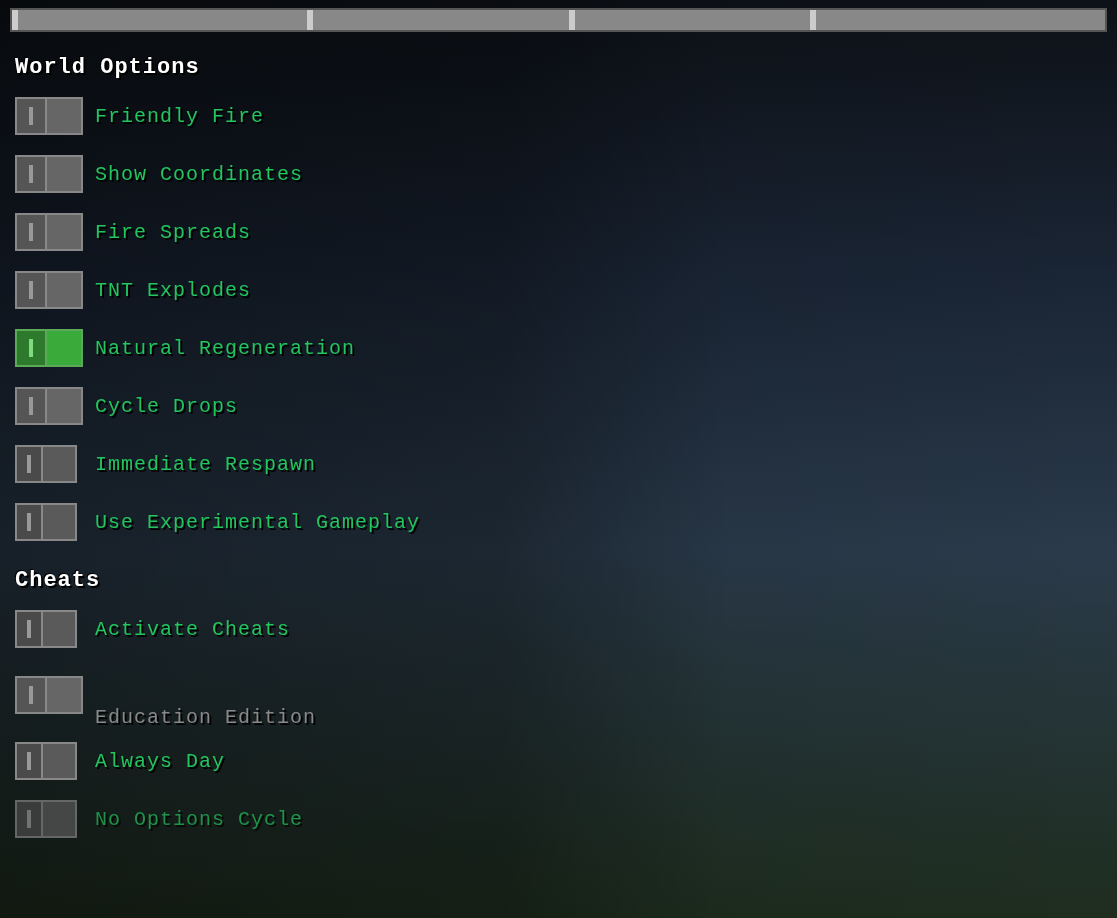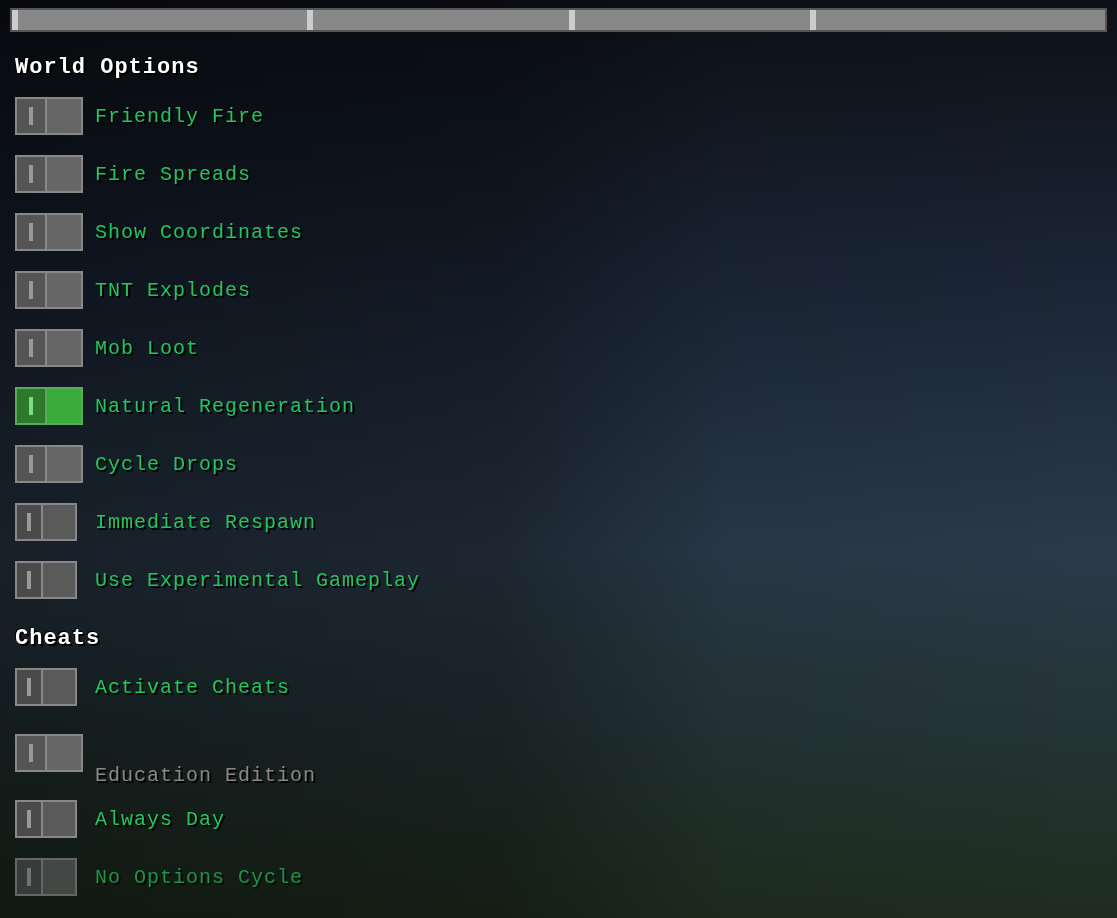--- a/index.html
+++ b/index.html
@@ -207,46 +207,39 @@
       <div class="toggle-right"></div>
     </div>
     <span class="option-label">Friendly Fire</span>
   </div>
 
   <div class="option-row">
     <div class="toggle-switch toggle-base">
       <div class="toggle-left"></div>
       <div class="toggle-right"></div>
     </div>
+    <span class="option-label">Show Coordinates</span>
+  </div>
+
+  <div class="option-row">
+    <div class="toggle-switch toggle-base">
+      <div class="toggle-left"></div>
+      <div class="toggle-right"></div>
+    </div>
     <span class="option-label">Fire Spreads</span>
   </div>
 
   <div class="option-row">
     <div class="toggle-switch toggle-base">
       <div class="toggle-left"></div>
       <div class="toggle-right"></div>
     </div>
-    <span class="option-label">Show Coordinates</span>
-  </div>
-
-  <div class="option-row">
-    <div class="toggle-switch toggle-base">
-      <div class="toggle-left"></div>
-      <div class="toggle-right"></div>
-    </div>
     <span class="option-label">TNT Explodes</span>
   </div>
 
-  <div class="option-row">
-    <div class="toggle-switch toggle-base">
-      <div class="toggle-left"></div>
-      <div class="toggle-right"></div>
-    </div>
-    <span class="option-label">Mob Loot</span>
-  </div>
 
   <div class="option-row">
     <div class="toggle-switch toggle-base on">
       <div class="toggle-left"></div>
       <div class="toggle-right"></div>
     </div>
     <span class="option-label">Natural Regeneration</span>
   </div>
 
   <div class="option-row">

